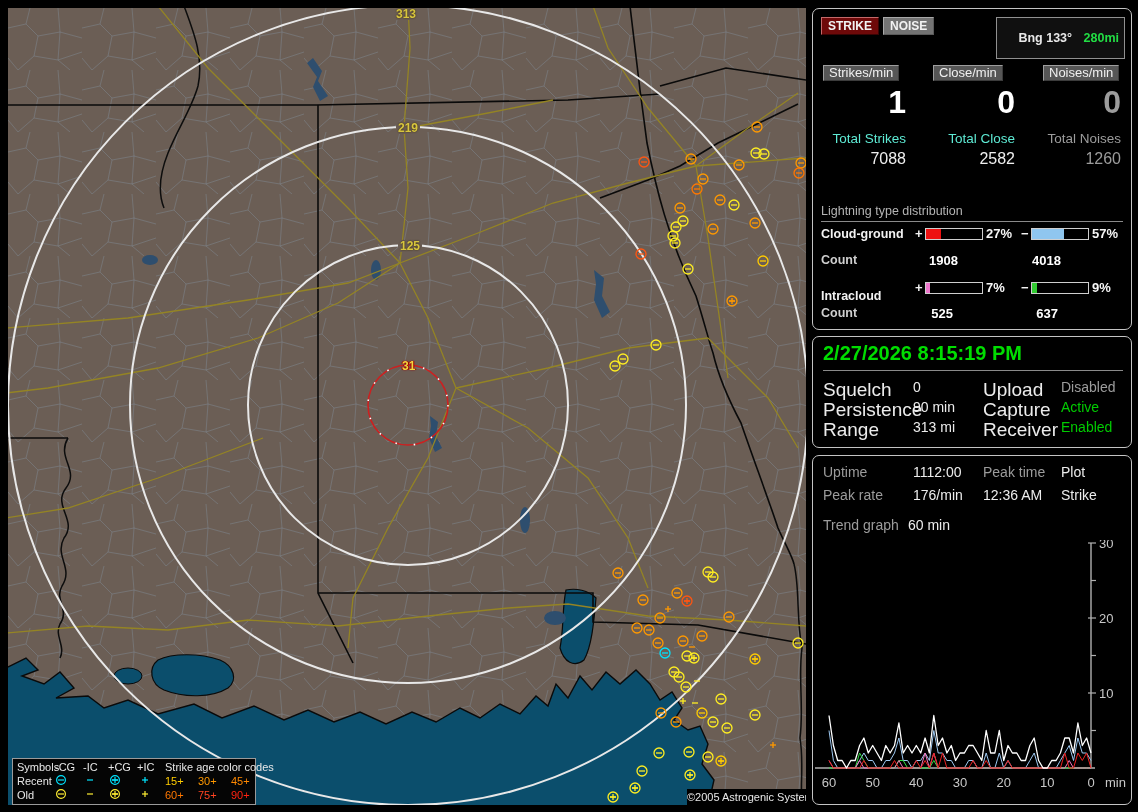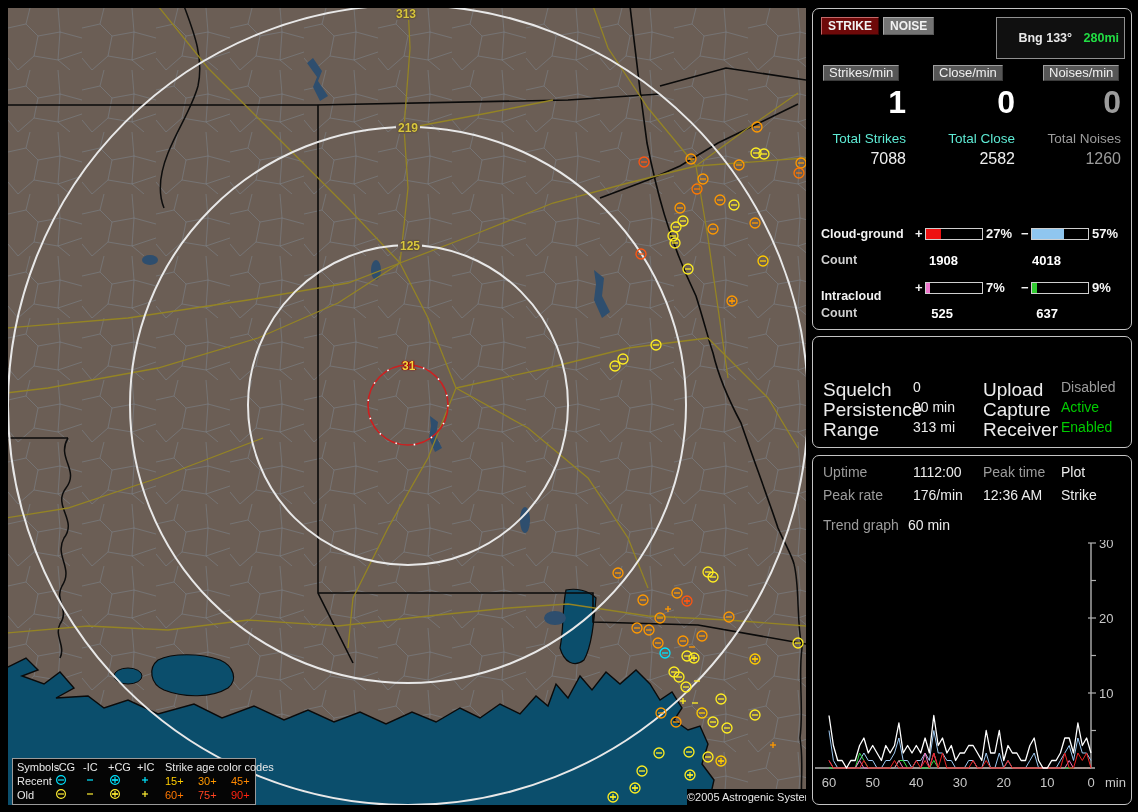--- a/index.html
+++ b/index.html
@@ -505,20 +505,21 @@
       <div class="bignum dim" style="left:226px;top:76px;width:82px;">0</div>
 
       <div class="tot-label" style="left:0px;top:122px;width:93px;">Total Strikes</div>
       <div class="tot-label" style="left:110px;top:122px;width:92px;">Total Close</div>
       <div class="tot-label dim" style="left:215px;top:122px;width:93px;">Total Noises</div>
 
       <div class="tot-val" style="left:0px;top:141px;width:93px;">7088</div>
       <div class="tot-val" style="left:110px;top:141px;width:92px;">2582</div>
       <div class="tot-val dim" style="left:215px;top:141px;width:93px;">1260</div>
 
+      <div class="dist-head" style="top:195px;">Lightning type distribution</div>
 
       <div class="dist-label" style="left:8px;top:218px;">Cloud-ground</div>
       <div class="sign" style="left:102px;top:217px;">+</div>
       <div class="bar" style="left:112px;top:219px;">
         <div class="bar-fill" style="background: rgb(238, 17, 17); width: 27%;"></div>
       </div>
       <div class="pct" style="left:173px;top:217px;">27%</div>
       <div class="sign" style="left:208px;top:217px;">−</div>
       <div class="bar" style="left:218px;top:219px;">
         <div class="bar-fill" style="background: rgb(143, 198, 239); width: 57%;"></div>
@@ -540,20 +541,21 @@
         <div class="bar-fill" style="background: rgb(51, 204, 51); width: 9%;"></div>
       </div>
       <div class="pct" style="left:279px;top:271px;">9%</div>
 
       <div class="cnt-label" style="left:8px;top:297px;">Count</div>
       <div class="cnt-val" style="left:90px;top:297px;width:50px;">525</div>
       <div class="cnt-val" style="left:195px;top:297px;width:50px;">637</div>
     </div>
 
     <div class="panel" id="panel2">
+      <div class="datetime">2/27/2026 8:15:19 PM</div>
       <div class="srow-l" style="left:10px;top:42px;">Squelch</div>
       <div class="srow-v" style="left:100px;top:42px;">0</div>
       <div class="srow-l" style="left:170px;top:42px;">Upload</div>
       <div class="srow-v" style="left: 248px; top: 42px; color: rgb(156, 156, 156);">Disabled</div>
       <div class="srow-l" style="left:10px;top:62px;">Persistence</div>
       <div class="srow-v" style="left:100px;top:62px;">90 min</div>
       <div class="srow-l" style="left:170px;top:62px;">Capture</div>
       <div class="srow-v" style="left: 248px; top: 62px; color: rgb(0, 204, 0);">Active</div>
       <div class="srow-l" style="left:10px;top:82px;">Range</div>
       <div class="srow-v" style="left:100px;top:82px;">313 mi</div>

